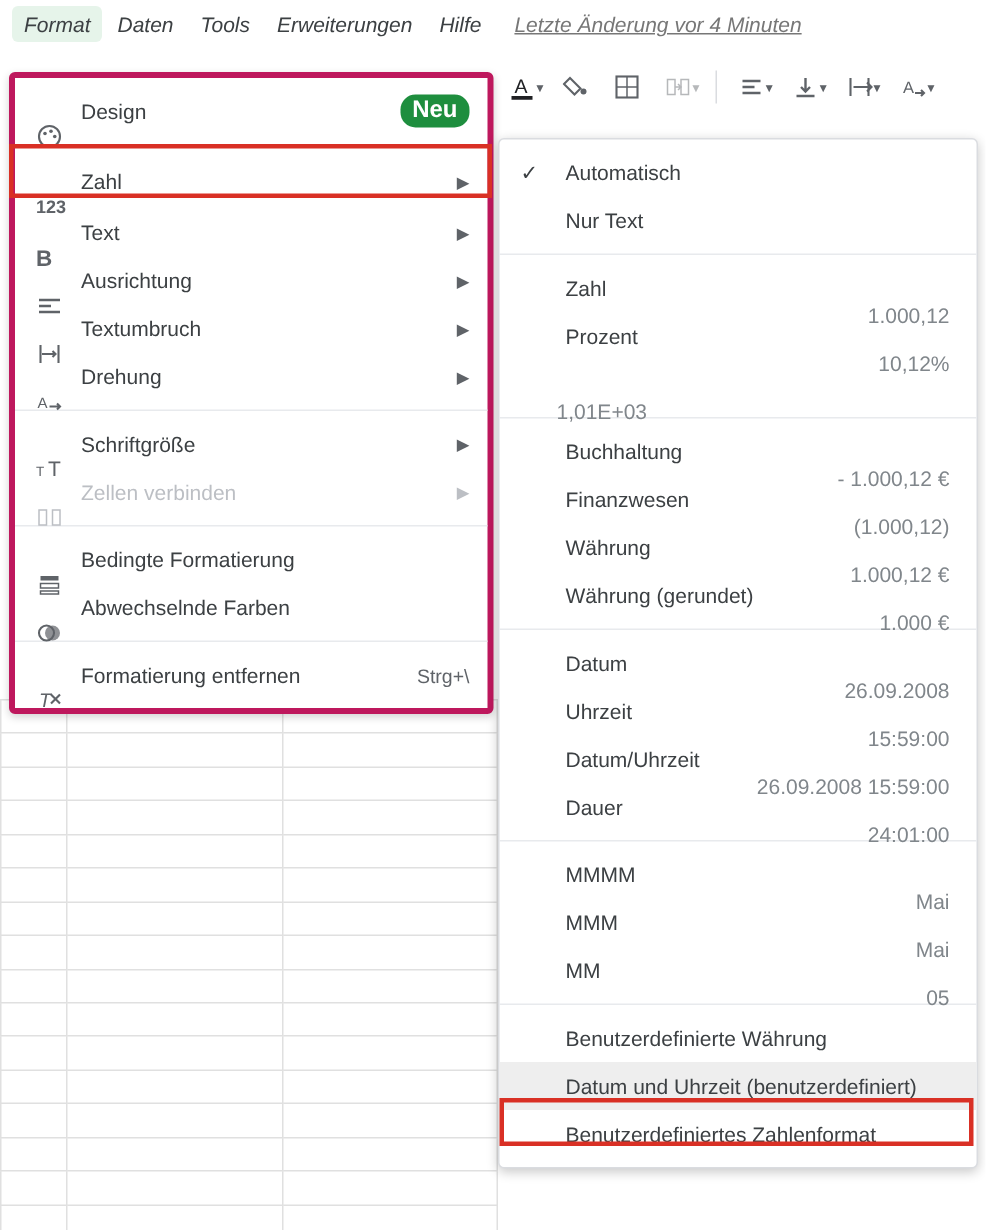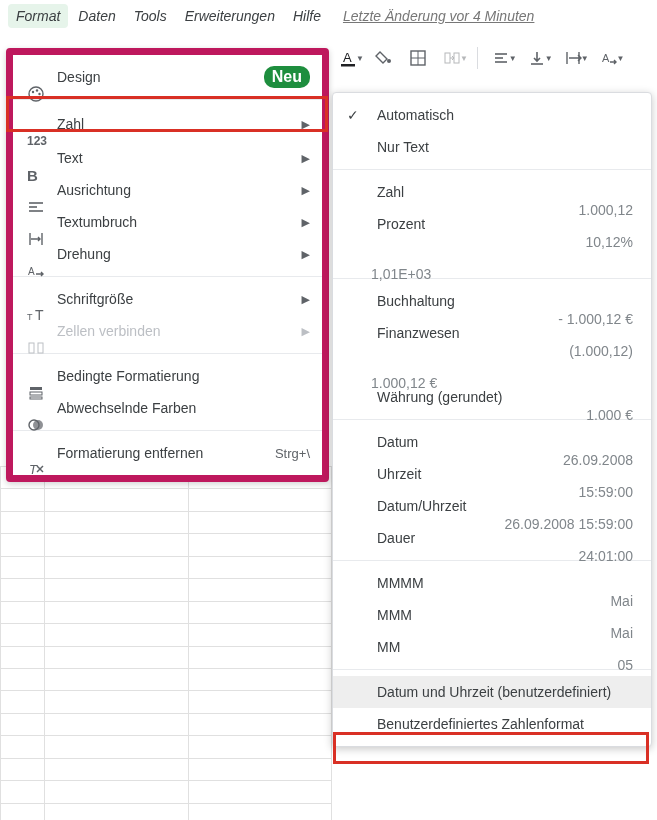--- a/index.html
+++ b/index.html
@@ -65,21 +65,21 @@
     font-size: 8px;
     color: #5f6368;
     margin-left: -12px;
   }
   .format-menu {
     position: absolute;
     left: 6px;
     top: 48px;
     width: 323px;
     background: #fff;
-    border: 7px solid #be185d;
+    border: 4px solid #be185d;
     border-radius: 4px;
     box-shadow: 0 2px 6px rgba(0,0,0,0.18);
     padding: 6px 0;
   }
   .menu-row {
     display: flex;
     align-items: center;
     height: 32px;
     padding: 0 12px 0 14px;
     cursor: pointer;
@@ -478,20 +478,21 @@
     <span class="slabel">Buchhaltung</span>
     <span class="sval">- 1.000,12 €</span>
   </div>
   <div class="sub-row">
     <span class="check"></span>
     <span class="slabel">Finanzwesen</span>
     <span class="sval">(1.000,12)</span>
   </div>
   <div class="sub-row">
     <span class="check"></span>
+    <span class="slabel">Währung</span>
     <span class="sval">1.000,12 €</span>
   </div>
   <div class="sub-row">
     <span class="check"></span>
     <span class="slabel">Währung (gerundet)</span>
     <span class="sval">1.000 €</span>
   </div>
   <div class="menu-sep"></div>
   <div class="sub-row">
     <span class="check"></span>
@@ -523,20 +524,24 @@
     <span class="check"></span>
     <span class="slabel">MMM</span>
     <span class="sval">Mai</span>
   </div>
   <div class="sub-row">
     <span class="check"></span>
     <span class="slabel">MM</span>
     <span class="sval">05</span>
   </div>
   <div class="menu-sep"></div>
+  <div class="sub-row">
+    <span class="check"></span>
+    <span class="slabel">Benutzerdefinierte Währung</span>
+  </div>
   <div class="sub-row hover">
     <span class="check"></span>
     <span class="slabel">Datum und Uhrzeit (benutzerdefiniert)</span>
   </div>
   <div class="sub-row">
     <span class="check"></span>
     <span class="slabel">Benutzerdefiniertes Zahlenformat</span>
   </div>
 </div>
 

